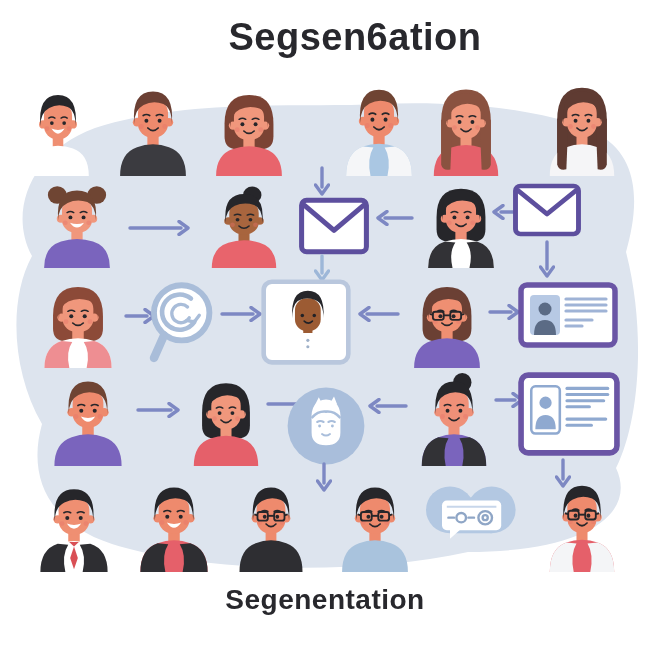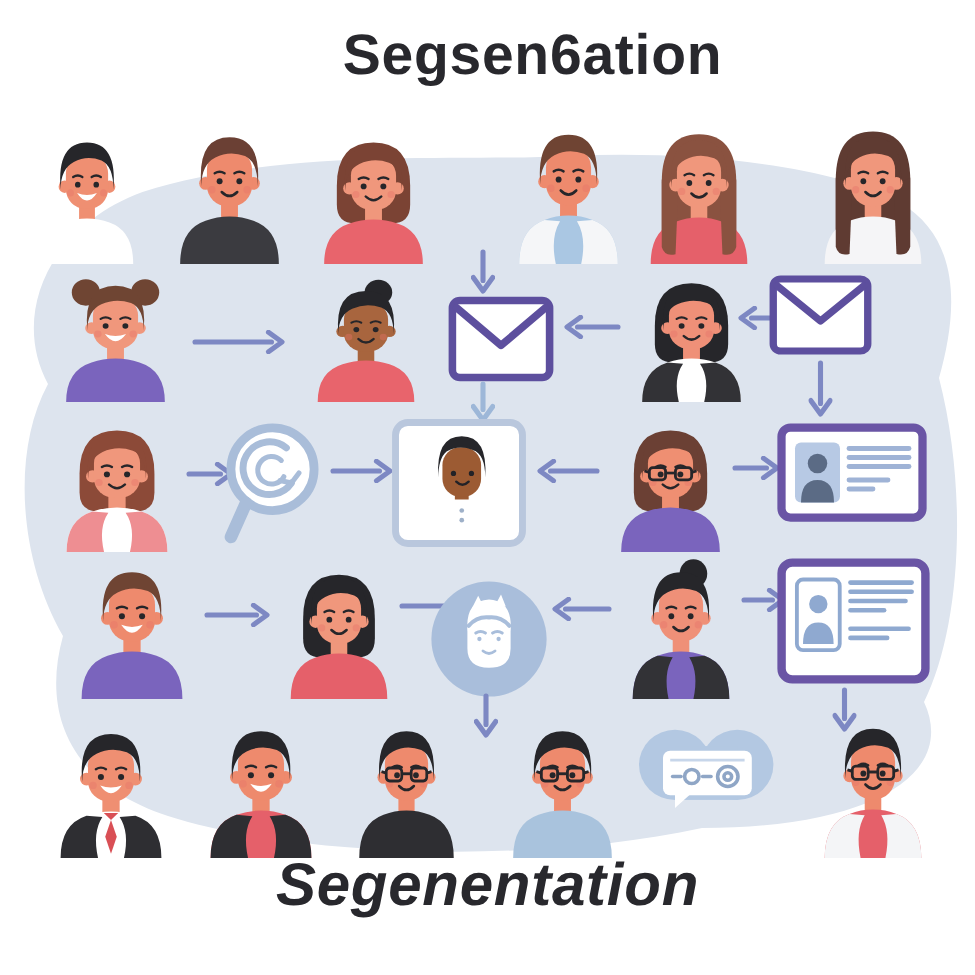--- a/index.html
+++ b/index.html
@@ -9,21 +9,21 @@
   }
   #stage{position:absolute;inset:0;}
   .blob{position:absolute;left:0;top:0;width:650px;height:650px;z-index:0;}
   .item{position:absolute;z-index:2;}
   .item svg{width:100%;height:100%;display:block;}
   .title{
     position:absolute;left:0;width:650px;text-align:center;z-index:3;
     font-weight:800;color:#28282d;letter-spacing:0.5px;
   }
   #title-top{top:16px;font-size:38px;margin-left:30px;}
-  #title-bottom{top:568px;font-size:40px;font-style:italic;}
+  #title-bottom{top:584px;font-size:28px;}
 </style>
 </head>
 <body>
 
 <div id="stage">
   <svg class="blob" viewBox="0 0 650 650" aria-hidden="true">
     <path id="blob-path" d="M95,128 C190,98 300,108 380,104 C470,100 560,112 600,135 C642,160 638,210 626,252 C646,330 640,420 616,468 C638,515 583,552 468,552 C358,576 200,572 112,544 C45,522 28,474 42,424 C12,372 8,300 32,256 C8,212 30,152 95,128 Z" fill="#dde4ee"></path>
   </svg>
   <div id="title-top" class="title" style="color: rgb(40, 40, 45);">Segsen6ation</div>
   <div id="title-bottom" class="title" style="color: rgb(40, 40, 45);">Segenentation</div>

